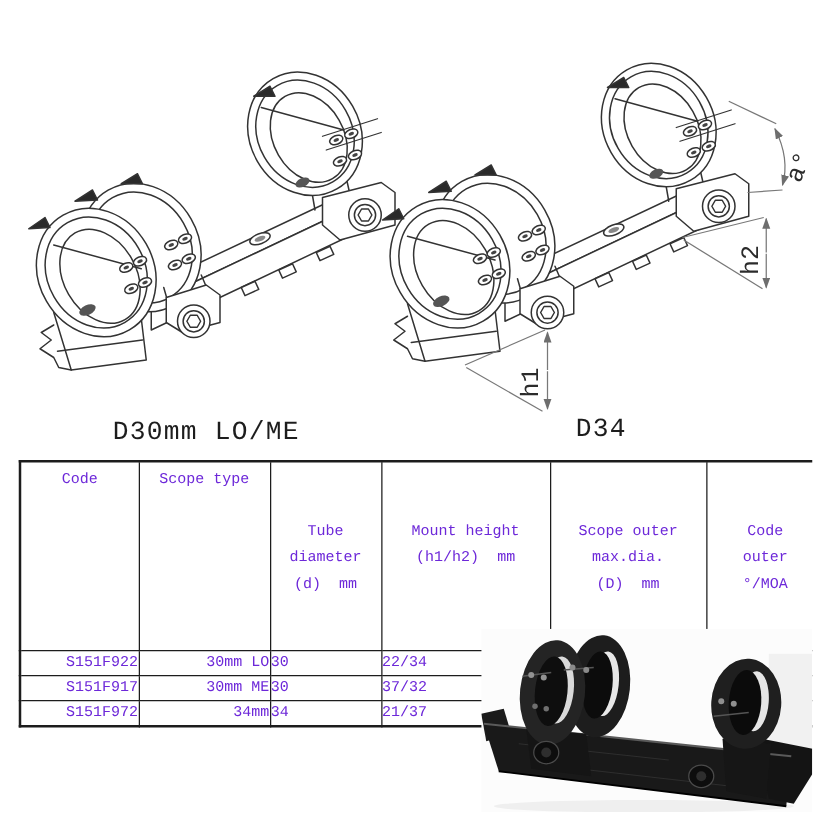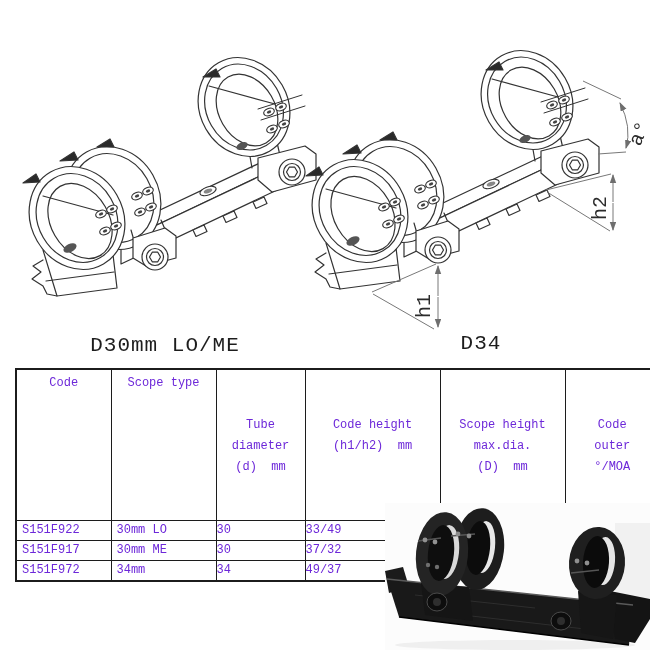--- a/index.html
+++ b/index.html
@@ -9,21 +9,21 @@
   .line-art{stroke:#333;stroke-width:1.2;fill:#fff;stroke-linejoin:round;stroke-linecap:round;}
   .dim{stroke:#787878;stroke-width:1;fill:none;}
   .dim-text{font-family:"Liberation Mono","DejaVu Sans Mono",monospace;font-size:20px;fill:#2b2b2b;}
   .diagram-label{font-family:"Liberation Mono","DejaVu Sans Mono",monospace;font-size:21px;fill:#1d1d1d;letter-spacing:1px;}
   
   table.specs{position:absolute;left:15px;top:368px;width:644px;border-collapse:collapse;
       table-layout:fixed;font-size:12px;color:#6d28d9;}
   table.specs td{border:1.5px solid #1c1c1c;padding:0;white-space:pre;overflow:hidden;}
   table.specs .hdr td{height:71px;vertical-align:top;text-align:center;padding-top:3px;line-height:21px;}
   table.specs .row td{height:19px;text-align:left;line-height:19px;}
-  table.specs .row td.lft{text-align:left;padding-left:5px;}
+  table.specs .row td.lft{text-align:right;padding-left:5px;}
   table.specs{border:2px solid #1c1c1c;}
   .photo{position:absolute;left:385px;top:503px;}
 </style>
 </head>
 <body>
 
 <div class="canvas">
 
   <svg class="drawings" width="650" height="365" viewBox="0 0 650 365">
     <defs>
@@ -143,50 +143,50 @@
         <col style="width:95px">
     </colgroup>
     <tbody>
         <tr class="hdr">
       <td><div>Code</div></td>
       <td><div>Scope type</div></td>
       <td>
         <div>Tube</div><div>diameter</div><div>(d)  mm</div>
       </td>
       <td>
-        <div>Code height</div><div>(h1/h2)  mm</div>
-      </td>
-      <td>
-        <div>Scope height</div><div>max.dia.</div><div>(D)  mm</div>
+        <div>Mount height</div><div>(h1/h2)  mm</div>
+      </td>
+      <td>
+        <div>Scope outer</div><div>max.dia.</div><div>(D)  mm</div>
       </td>
       <td>
         <div>Code</div><div>outer</div><div>°/MOA</div>
       </td>
     </tr>
     <tr class="row">
       <td class="lft">S151F922</td>
       <td class="lft">30mm LO</td>
       <td>30</td>
-      <td>33/49</td>
+      <td>22/34</td>
       <td>60</td>
       <td>0.5°/30</td>
     </tr>
     <tr class="row">
       <td class="lft">S151F917</td>
       <td class="lft">30mm ME</td>
       <td>30</td>
       <td>37/32</td>
       <td>70</td>
       <td>0.5°/30</td>
     </tr>
     <tr class="row">
       <td class="lft">S151F972</td>
       <td class="lft">34mm</td>
       <td>34</td>
-      <td>49/37</td>
+      <td>21/37</td>
       <td>68</td>
       <td>0.5°/30</td>
     </tr>
   </tbody>
     </table>
 
   <svg class="photo" width="265" height="147" viewBox="0 0 265 147">
     <rect x="0" y="0" width="265" height="147" fill="#fcfcfc"></rect>
     <rect x="230" y="20" width="35" height="80" fill="#f1f1f1"></rect>
     <ellipse cx="130" cy="142" rx="120" ry="5" fill="#000" opacity="0.05"></ellipse>

